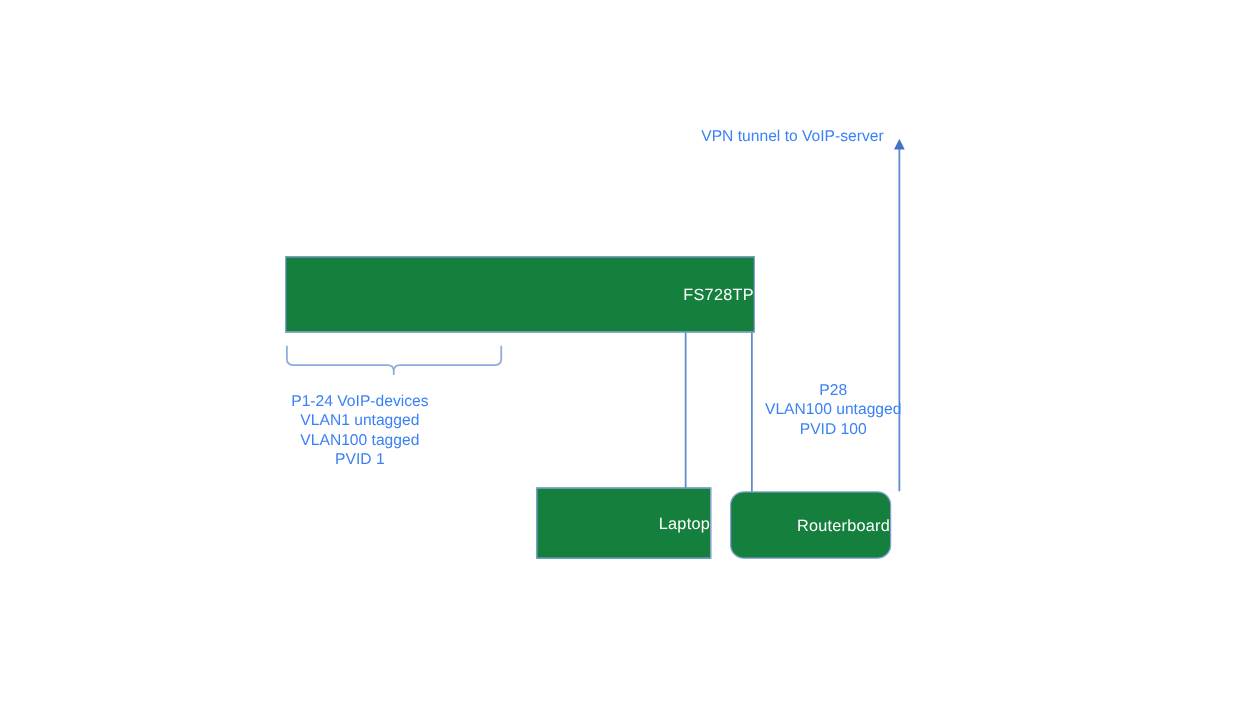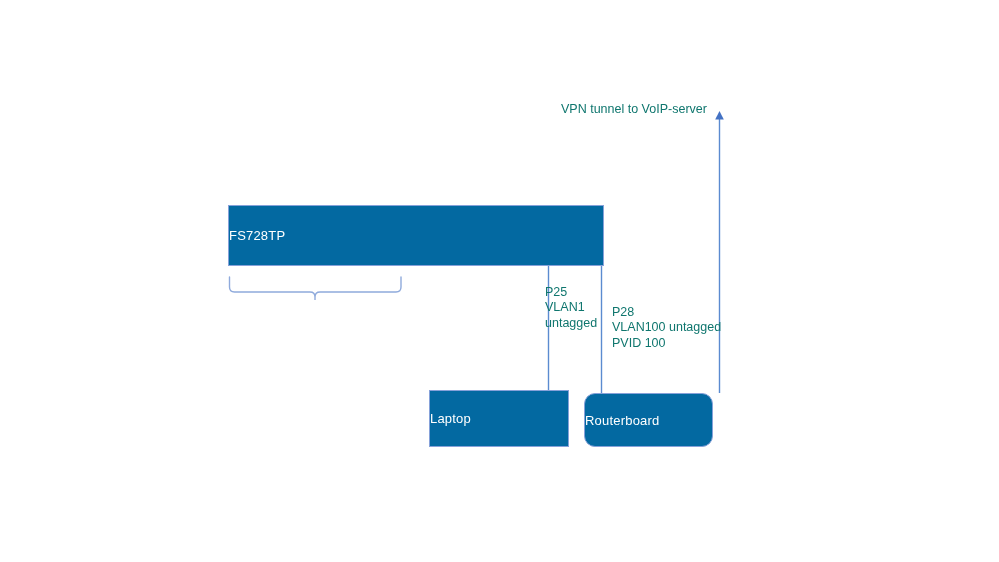--- a/index.html
+++ b/index.html
@@ -17,26 +17,26 @@
     color: #000000;
   }
   #canvas {
     position: absolute;
     left: 0; top: 0;
     width: 999px;
     height: 562px;
   }
   .node {
     position: absolute;
-    background: #0369a1;
+    background: #15803d;
     border: 1px solid #86A1D9;
     box-sizing: border-box;
     display: flex;
     align-items: center;
-    justify-content: flex-start;
+    justify-content: flex-end;
     color: #ffffff;
     font-size: 13px;
     letter-spacing: 0.2px;
   }
   #node-switch {
     left: 228px;
     top: 205px;
     width: 376px;
     height: 61px;
   }
@@ -58,22 +58,23 @@
     left: 0; top: 0;
     width: 999px;
     height: 562px;
     overflow: visible;
     pointer-events: none;
   }
   .note {
     position: absolute;
     font-size: 12.5px;
     line-height: 15.4px;
-    color: #0f766e;
+    color: #3b82f6;
     white-space: pre;
+    text-align: center;
   }
   #note-trunk {
     left: 233px;
     top: 314px;
   }
   #note-p25 {
     left: 545px;
     top: 285px;
   }
   #note-p28 {
@@ -109,24 +110,25 @@
   </div>
 
   <div class="node" id="node-laptop">
     <span>Laptop</span>
   </div>
 
   <div class="node" id="node-routerboard">
     <span>Routerboard</span>
   </div>
 
+  <div class="note" id="note-trunk">P1-24 VoIP-devices
+VLAN1 untagged
+VLAN100 tagged
+PVID 1</div>
 
-  <div class="note" id="note-p25">P25
-VLAN1
-untagged</div>
 
   <div class="note" id="note-p28">P28
 VLAN100 untagged
 PVID 100</div>
 
   <div class="note" id="note-vpn">VPN tunnel to VoIP-server</div>
 
 </div>
 
 </body></html>

